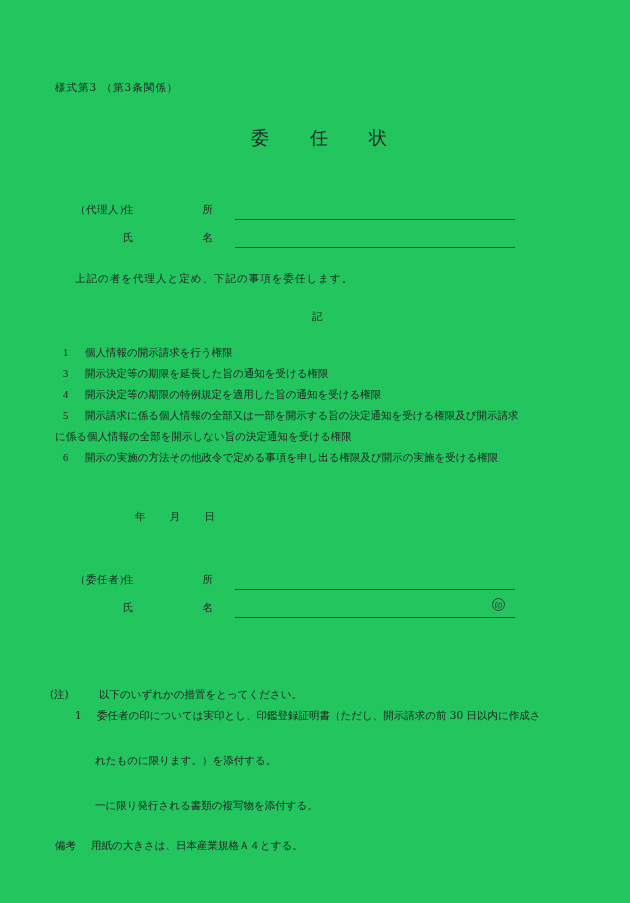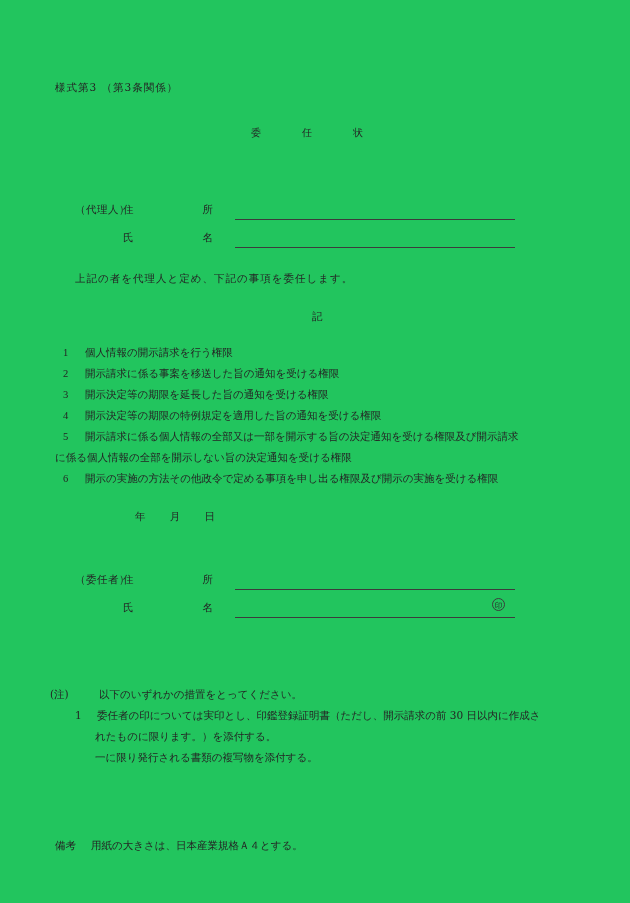--- a/index.html
+++ b/index.html
@@ -15,21 +15,21 @@
     width: 630px; height: 903px;
     background: #22c55e;
     overflow: hidden;
   }
   .abs { position: absolute; }
 
   .form-number { left: 55px; top: 81px; letter-spacing: 1px; }
 
   .doc-title {
     left: 251px; top: 126px;
-    font-size: 10px;
+    font-size: 18px;
     font-weight: normal;
     letter-spacing: 41px;
     margin: 0;
     white-space: nowrap;
   }
 
   
   .field-row {
     left: 75px;
     height: 15px;
@@ -78,21 +78,21 @@
     font-size: 7.5px;
     line-height: 13px;
     text-align: center;
     box-sizing: border-box;
   }
 
   .notes { left: 50px; top: 687px; width: 560px; }
   .note-line { height: 21px; line-height: 15px; white-space: nowrap; }
   .note-marker { display: inline-block; width: 49px; }
   .note-item { margin-left: 25px; }
-  .note-cont { margin-left: 45px; }
+  .note-cont { margin-left: 45px; margin-top: 24px; }
 
   .remarks { left: 55px; top: 839px; white-space: nowrap; }
   .remarks-label { display: inline-block; width: 36px; }
 </style>
 </head>
 <body>
 
 <div class="page">
 
   <div class="abs form-number">様式第3 （第3条関係）</div>
@@ -110,23 +110,20 @@
     <span class="fill-line"></span>
   </div>
 
   <div class="abs declaration">上記の者を代理人と定め、下記の事項を委任します。</div>
 
   <div class="abs record-heading">記</div>
 
   <div class="abs items">
     <div class="item-line">
       <span class="item-num">1</span><span>個人情報の開示請求を行う権限</span>
-    </div>
-    <div class="item-line">
-      <span class="item-num">2</span><span>開示請求に係る事案を移送した旨の通知を受ける権限</span>
     </div>
     <div class="item-line">
       <span class="item-num">3</span><span>開示決定等の期限を延長した旨の通知を受ける権限</span>
     </div>
     <div class="item-line">
       <span class="item-num">4</span><span>開示決定等の期限の特例規定を適用した旨の通知を受ける権限</span>
     </div>
     <div class="item-line">
       <span class="item-num">5</span><span>開示請求に係る個人情報の全部又は一部を開示する旨の決定通知を受ける権限及び開示請求</span>
     </div>

